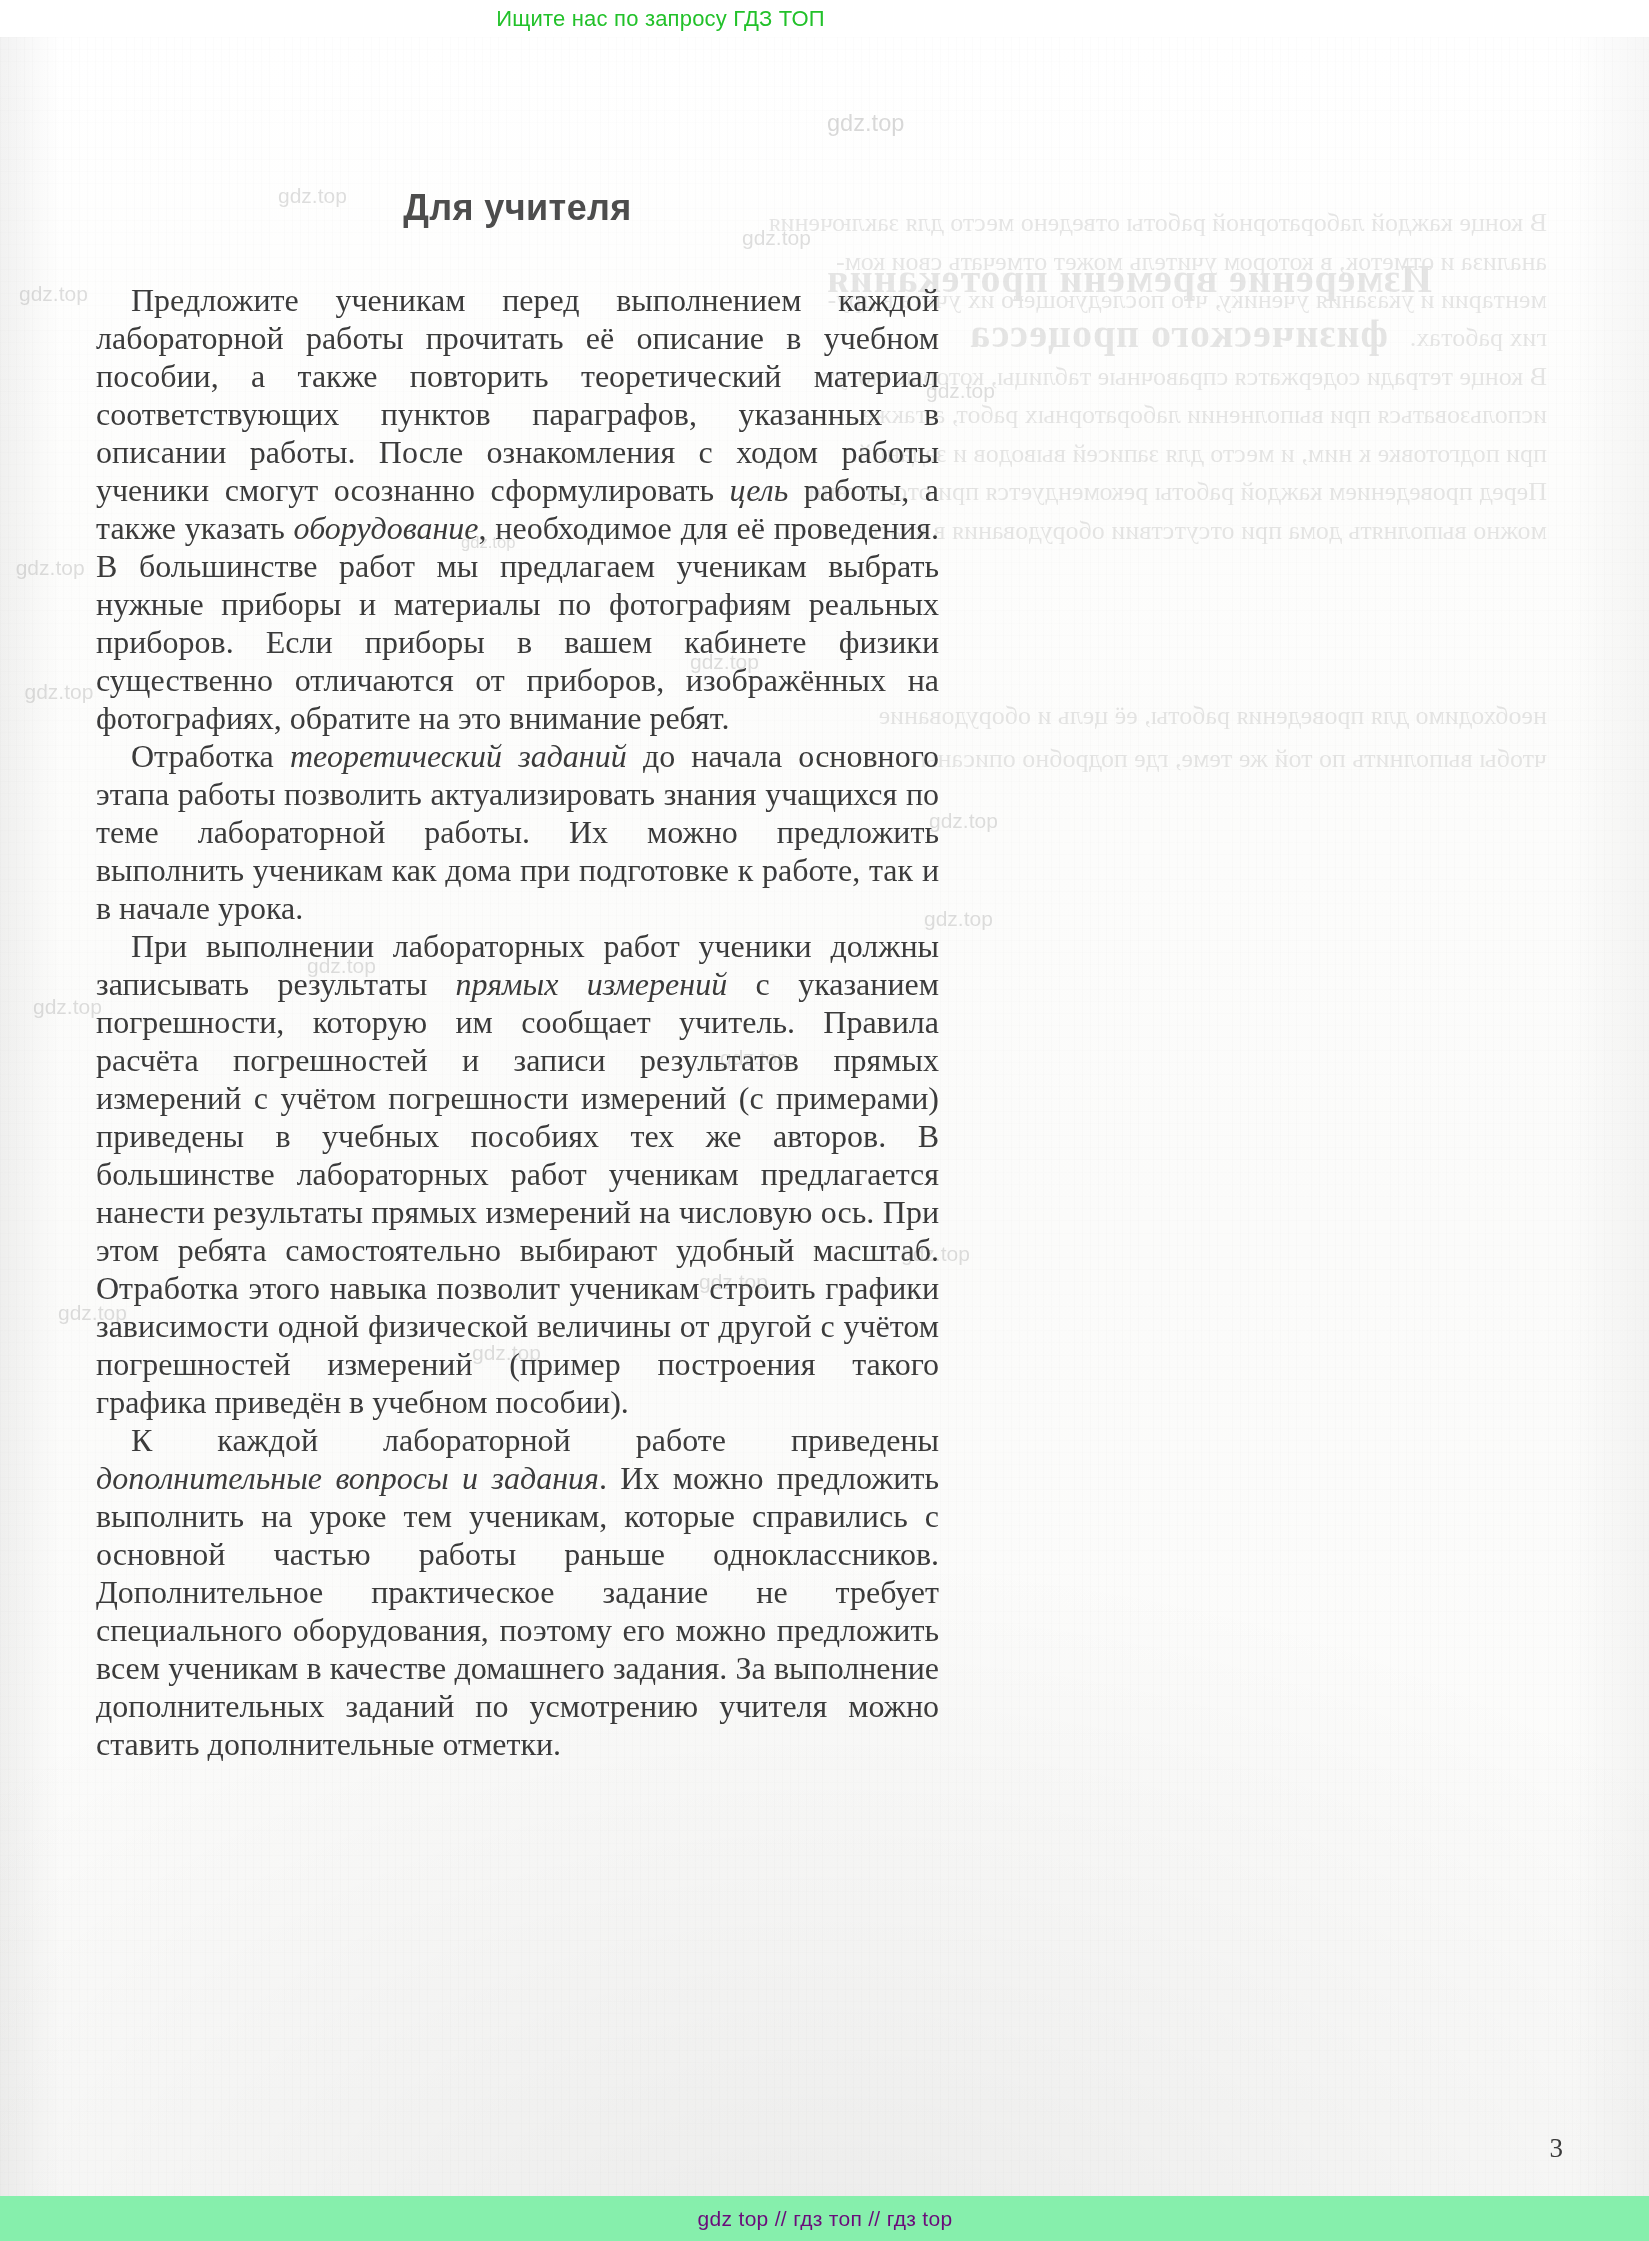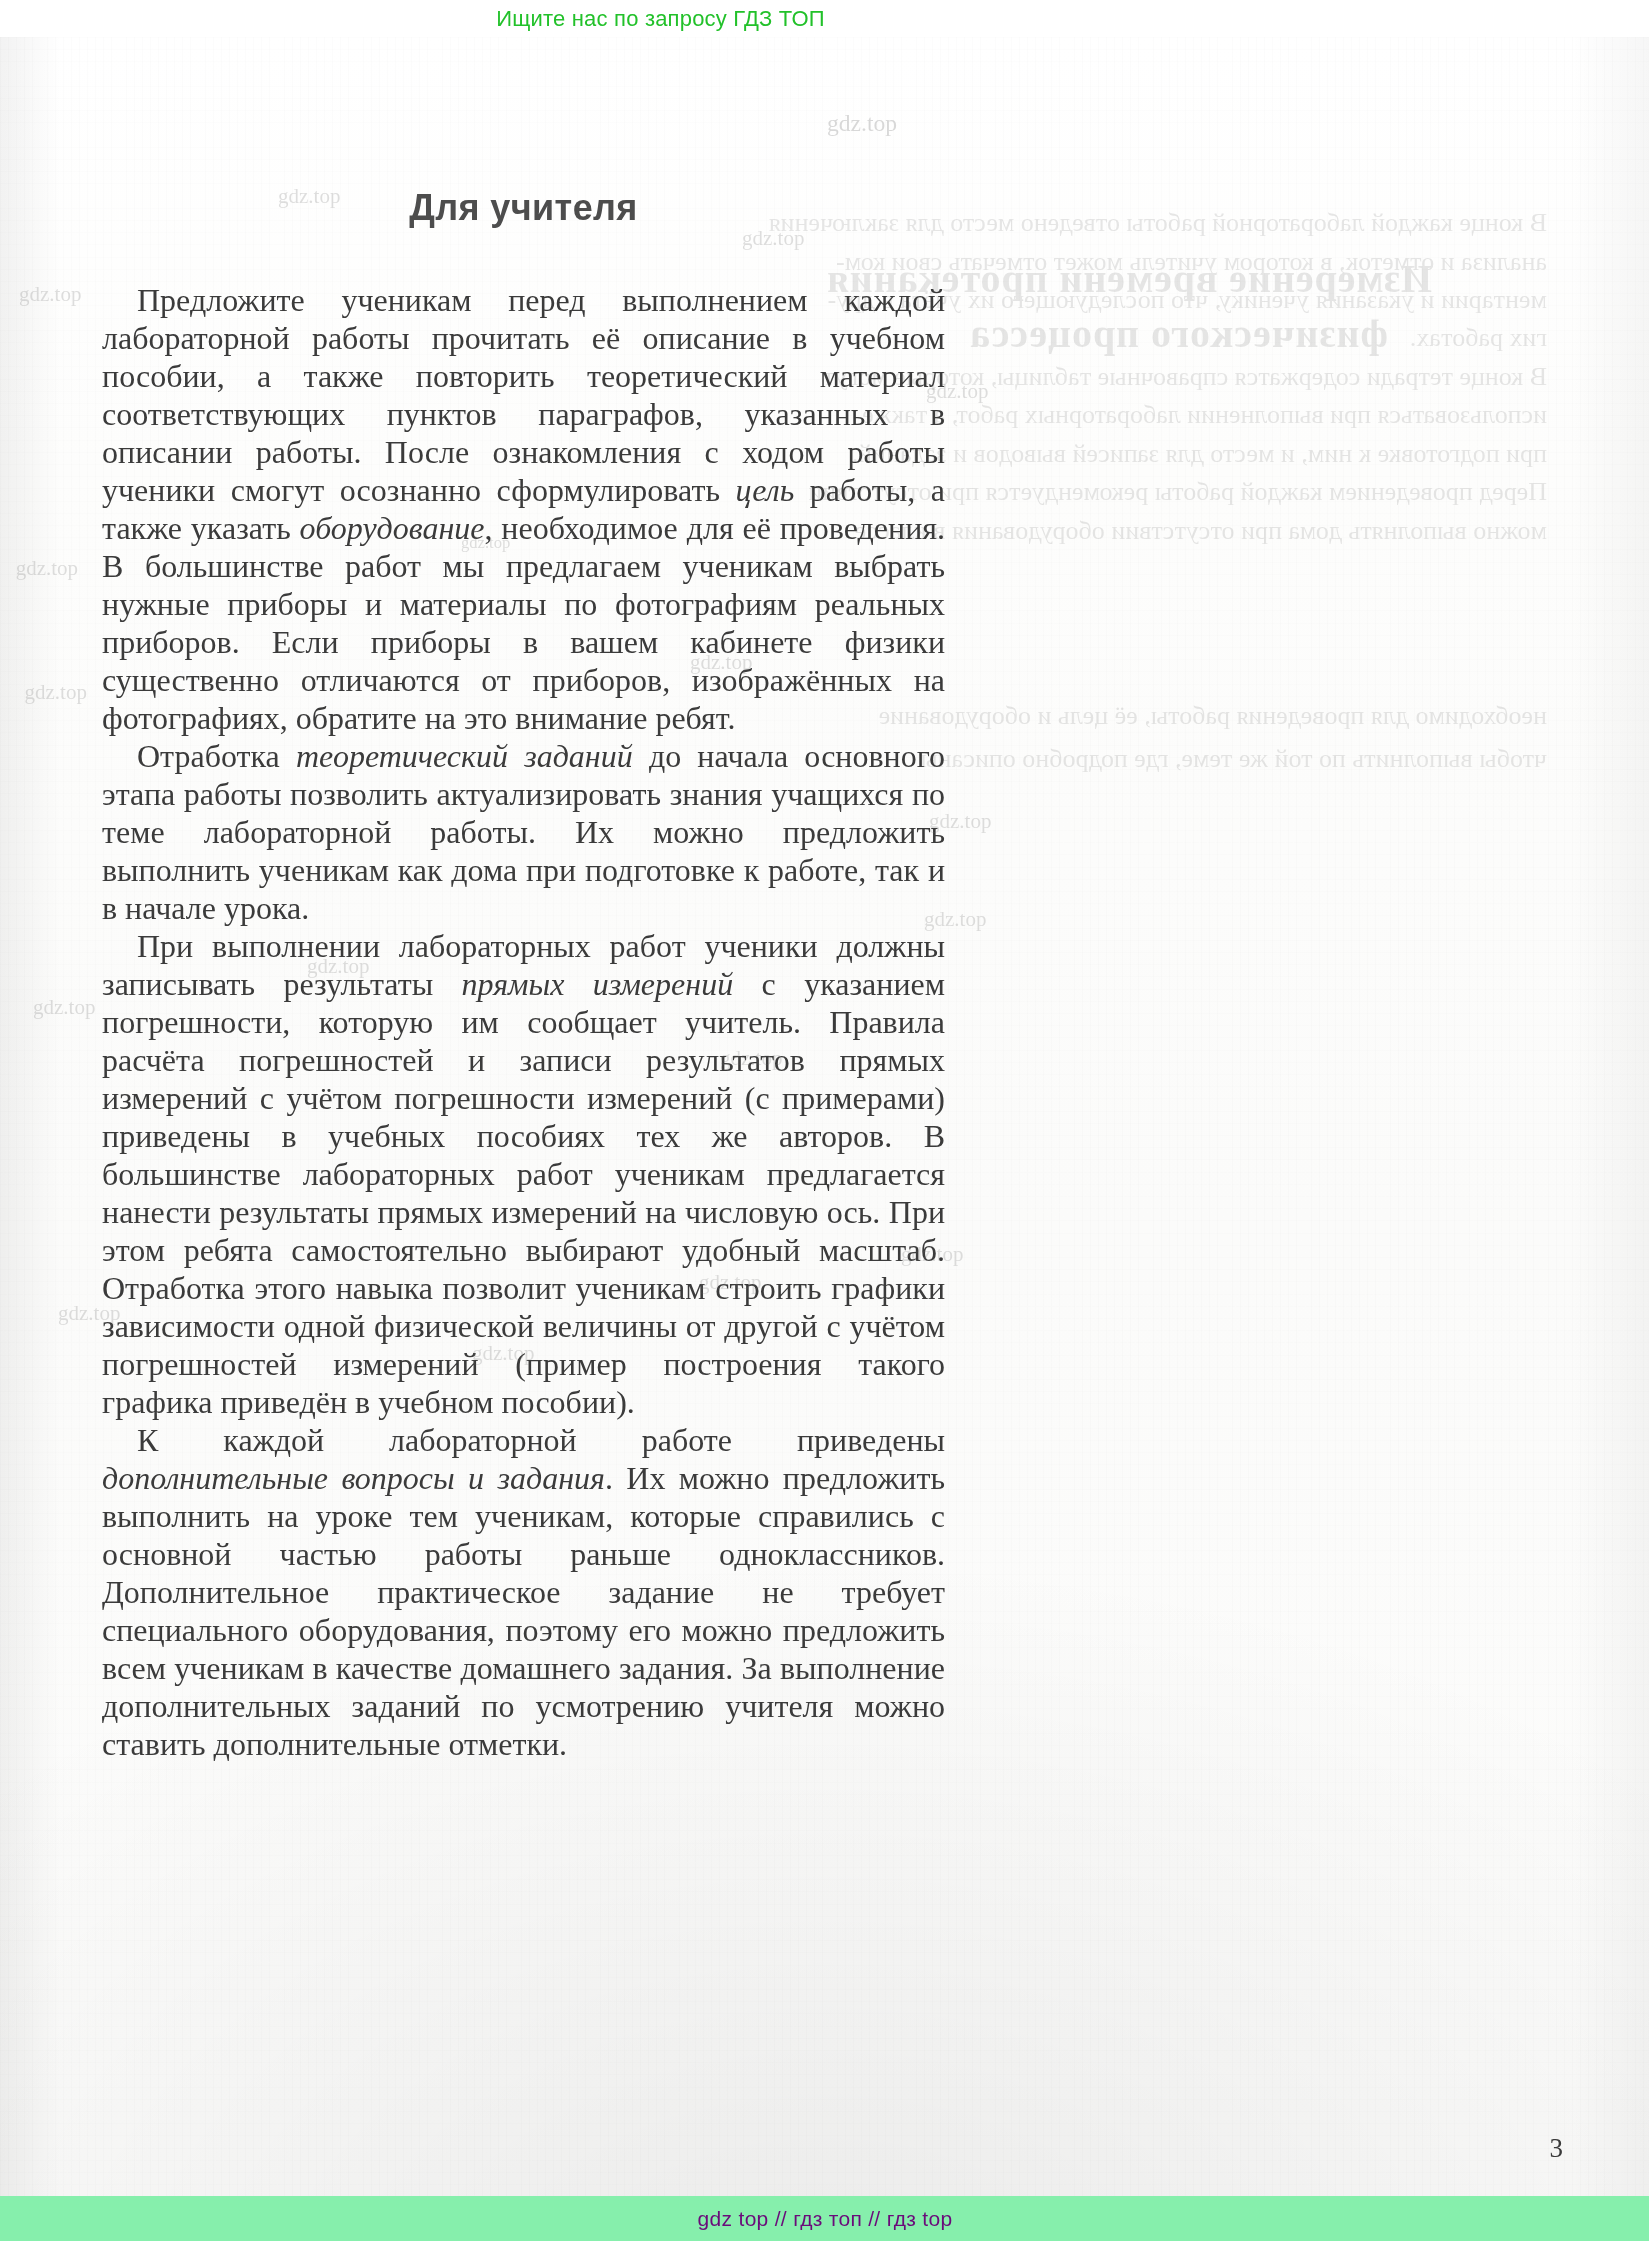--- a/index.html
+++ b/index.html
@@ -93,21 +93,21 @@
   }
   #bleed-layer .bl.big {
     font-size: 40px;
     font-weight: bold;
     letter-spacing: 0.9px;
   }
 
   
   #content-column {
     position: absolute;
-    left: 102px;
+    left: 96px;
     top: 0;
     width: 843px;
     z-index: 10;
   }
   #page-title {
     margin: 0;
     padding-top: 150px;
     text-align: center;
     font-family: "Liberation Sans", "DejaVu Sans", sans-serif;
     font-weight: bold;
@@ -142,21 +142,21 @@
 
   
   #watermark-layer {
     position: absolute;
     inset: 0;
     z-index: 30;
     pointer-events: none;
   }
   #watermark-layer .wm {
     position: absolute;
-    font-family: Liberation Serif, serif;
+    font-family: Liberation Sans, sans-serif;
     color: #6e6e6e;
     white-space: nowrap;
     font-weight: 400;
   }
 
   
   #footer-strip {
     position: absolute;
     left: 0;
     top: 2196px;

